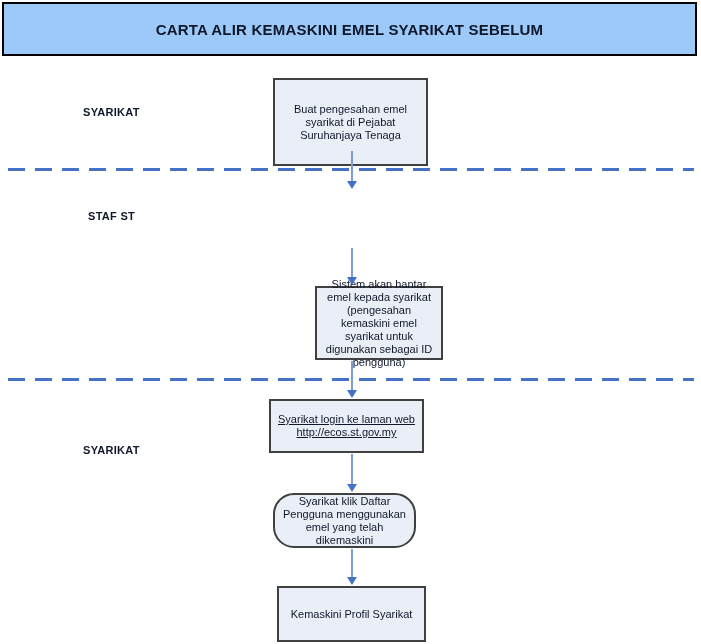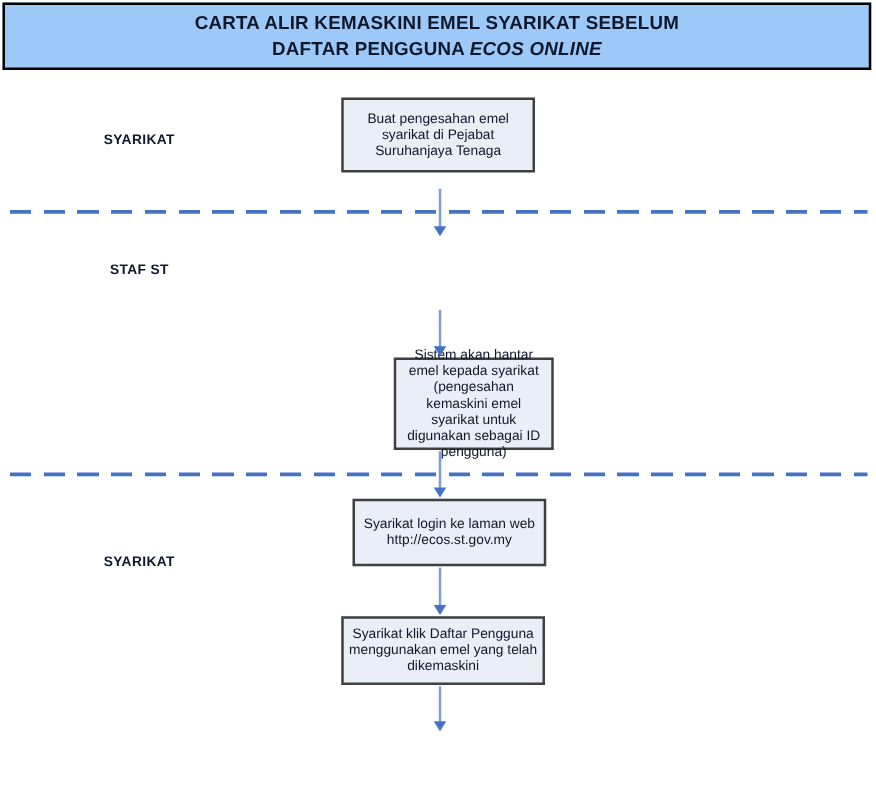--- a/index.html
+++ b/index.html
@@ -91,25 +91,25 @@
     left: 0;
     bottom: 0;
     width: 0;
     height: 0;
     border-left: 5px solid transparent;
     border-right: 5px solid transparent;
     border-top: 8px solid #4472C4;
   }
 
   
-  #box-0 { left: 273px; top: 78px;  width: 155px; height: 60px; }
+  #box-0 { left: 273px; top: 78px;  width: 155px; height: 88px; }
   #box-1 { left: 292px; top: 190px; width: 116px; height: 57px; }
   #box-2 { left: 273px; top: 286px; width: 128px; height: 74px; margin-left: 42px; }
-  #box-3 { left: 282px; top: 399px; width: 155px; height: 54px; }
-  #box-4 { left: 273px; top: 493px; width: 163px; height: 55px; }
+  #box-3 { left: 269px; top: 399px; width: 155px; height: 54px; text-decoration: underline; }
+  #box-4 { left: 273px; top: 493px; width: 143px; height: 55px; border-radius: 21px; }
   #box-5 { left: 277px; top: 586px; width: 149px; height: 56px; }
 
   #arrow-0 { left: 347px; top: 151px; height: 38px; }
   #arrow-1 { left: 347px; top: 248px; height: 37px; }
   #arrow-2 { left: 347px; top: 361px; height: 37px; }
   #arrow-3 { left: 347px; top: 454px; height: 38px; }
   #arrow-4 { left: 347px; top: 549px; height: 36px; }
 
   #sep-0 { top: 168px; }
   #sep-1 { top: 378px; }
@@ -120,36 +120,34 @@
 </style>
 </head>
 <body>
 
 <div id="stage">
 
   <div class="title-bar">
     <div>
       <span>CARTA ALIR KEMASKINI EMEL SYARIKAT SEBELUM</span>
     </div>
-    <div>
-      <span>DAFTAR PENGGUNA </span><span class="italic">ECOS ONLINE</span>
-    </div>
   </div>
 
   <div class="lane-label" id="lane-0">SYARIKAT</div>
   <div class="lane-label" id="lane-1">STAF ST</div>
   <div class="lane-label" id="lane-2">SYARIKAT</div>
 
   <div class="lane-sep" id="sep-0"></div>
   <div class="lane-sep" id="sep-1"></div>
 
   <div class="flow-box" id="box-0">Buat pengesahan emel syarikat di Pejabat Suruhanjaya Tenaga</div>
   <div class="flow-box" id="box-2">Sistem akan hantar emel kepada syarikat (pengesahan kemaskini emel syarikat untuk digunakan sebagai ID pengguna)</div>
   <div class="flow-box" id="box-3">Syarikat login ke laman web http://ecos.st.gov.my</div>
   <div class="flow-box" id="box-4">Syarikat klik Daftar Pengguna menggunakan emel yang telah dikemaskini</div>
+  <div class="flow-box" id="box-5">Kemaskini Profil Syarikat</div>
 
   <div class="flow-arrow" id="arrow-0">
     <div class="shaft"></div>
     <div class="head"></div>
   </div>
   <div class="flow-arrow" id="arrow-1">
     <div class="shaft"></div>
     <div class="head"></div>
   </div>
   <div class="flow-arrow" id="arrow-2">

